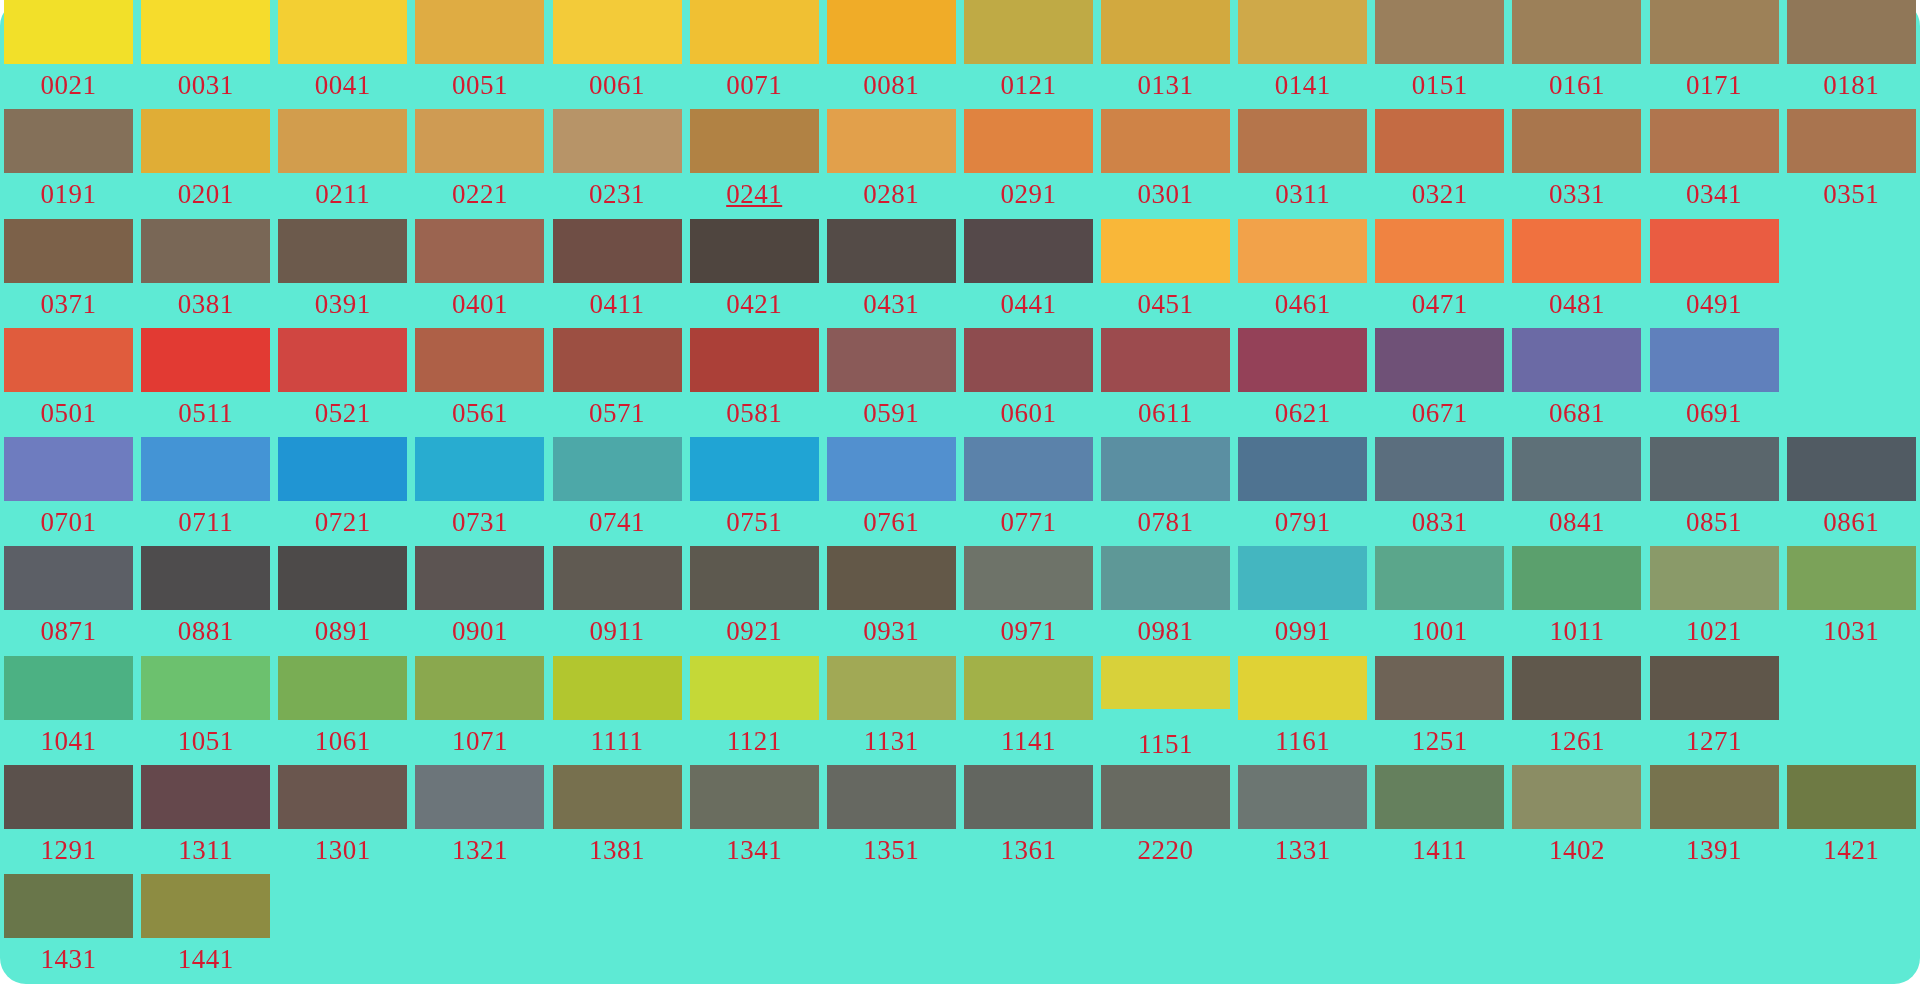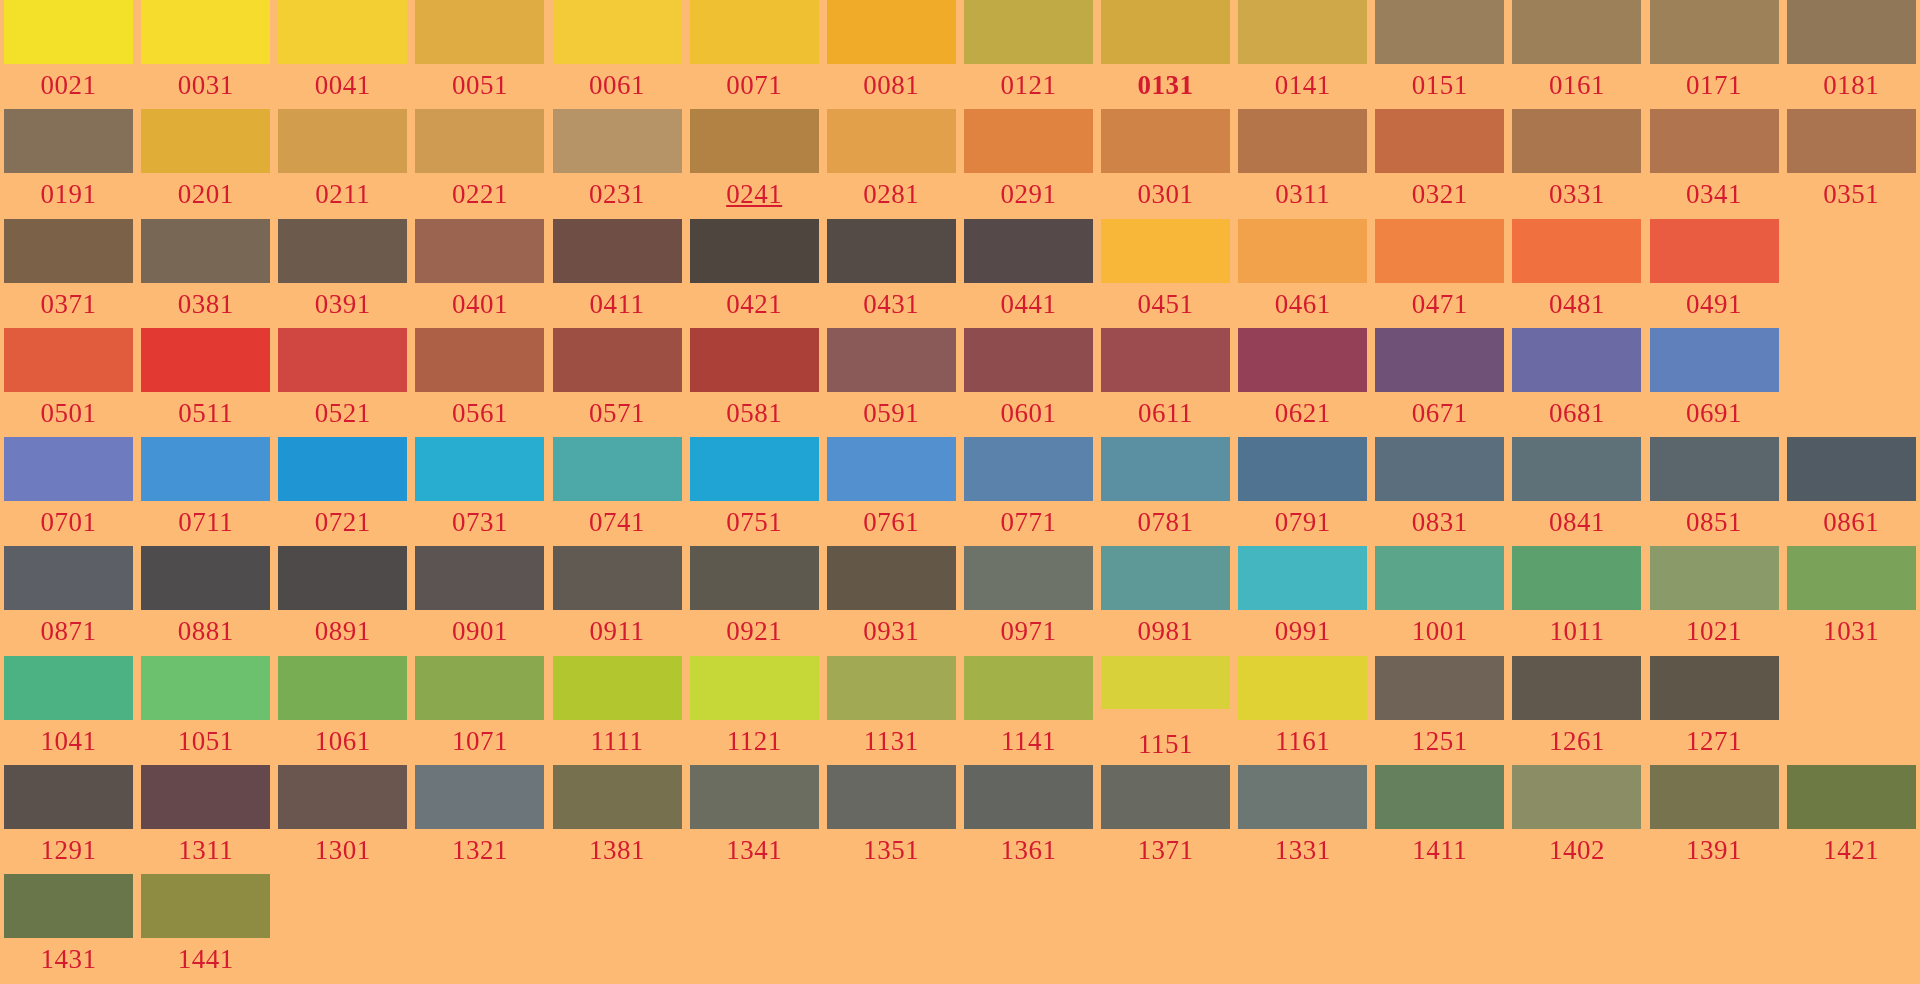--- a/index.html
+++ b/index.html
@@ -11,24 +11,25 @@
   body {
     width: 1920px;
     height: 984px;
     font-family: "Liberation Serif", "DejaVu Serif", serif;
     overflow: hidden;
   }
   #palette-sheet {
     width: 1920px;
     height: 984px;
     box-sizing: border-box;
-    background: #fdba74;
+    background: #5eead4;
     display: flex;
     flex-direction: column;
     padding: 0;
+    border-radius: 26px;
   }
   .swatch-row {
     display: flex;
     flex-direction: row;
     width: 1920px;
     height: 109.3px;
     align-items: flex-start;
   }
   .swatch-cell {
     width: 137.14px;
@@ -95,21 +96,21 @@
       <div class="swatch-cell">
         <div class="swatch-chip" title="#f0ac28" style="background-color: rgb(240, 172, 40);"></div>
         <div class="swatch-label" style="color: rgb(212, 27, 48);">0081</div>
       </div>
       <div class="swatch-cell">
         <div class="swatch-chip" title="#bfaa45" style="background-color: rgb(191, 170, 69);"></div>
         <div class="swatch-label" style="color: rgb(212, 27, 48);">0121</div>
       </div>
       <div class="swatch-cell">
         <div class="swatch-chip" title="#d2a93f" style="background-color: rgb(210, 169, 63);"></div>
-        <div class="swatch-label" style="color: rgb(212, 27, 48); font-weight: bold;">0131</div>
+        <div class="swatch-label" style="color: rgb(212, 27, 48);">0131</div>
       </div>
       <div class="swatch-cell">
         <div class="swatch-chip" title="#cfa949" style="background-color: rgb(207, 169, 73);"></div>
         <div class="swatch-label" style="color: rgb(212, 27, 48);">0141</div>
       </div>
       <div class="swatch-cell">
         <div class="swatch-chip" title="#9a7f5c" style="background-color: rgb(154, 127, 92);"></div>
         <div class="swatch-label" style="color: rgb(212, 27, 48);">0151</div>
       </div>
       <div class="swatch-cell">
@@ -489,21 +490,21 @@
       <div class="swatch-cell">
         <div class="swatch-chip" title="#666861" style="background-color: rgb(102, 104, 97);"></div>
         <div class="swatch-label" style="color: rgb(212, 27, 48);">1351</div>
       </div>
       <div class="swatch-cell">
         <div class="swatch-chip" title="#636660" style="background-color: rgb(99, 102, 96);"></div>
         <div class="swatch-label" style="color: rgb(212, 27, 48);">1361</div>
       </div>
       <div class="swatch-cell">
         <div class="swatch-chip" title="#686a61" style="background-color: rgb(104, 106, 97);"></div>
-        <div class="swatch-label" style="color: rgb(212, 27, 48);">1371</div>
+        <div class="swatch-label" style="color: rgb(212, 27, 48);">2220</div>
       </div>
       <div class="swatch-cell">
         <div class="swatch-chip" title="#6c7672" style="background-color: rgb(108, 118, 114);"></div>
         <div class="swatch-label" style="color: rgb(212, 27, 48);">1331</div>
       </div>
       <div class="swatch-cell">
         <div class="swatch-chip" title="#65805d" style="background-color: rgb(101, 128, 93);"></div>
         <div class="swatch-label" style="color: rgb(212, 27, 48);">1411</div>
       </div>
       <div class="swatch-cell">

